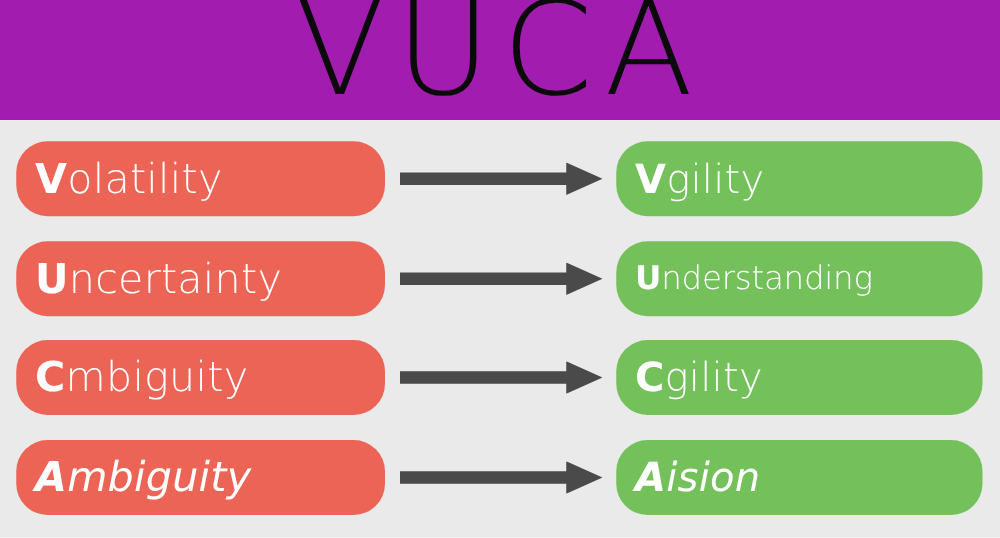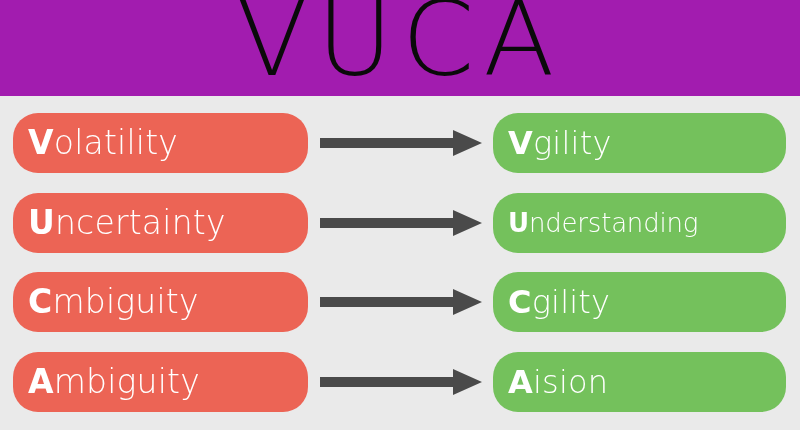--- a/index.html
+++ b/index.html
@@ -61,21 +61,21 @@
   
   .row {
     position: absolute;
     left: 0;
     width: 800px;
     height: 60px;
   }
   .row-0 { top: 17px; }
   .row-1 { top: 97px; padding-left: 41px; }
   .row-2 { top: 176px; }
-  .row-3 { top: 256px; }
+  .row-3 { top: 256px; font-style: italic; }
 
   .chip {
     position: absolute;
     top: 0;
     height: 60px;
     box-sizing: border-box;
     display: flex;
     align-items: center;
     overflow: hidden;
     border-radius: 25px;

